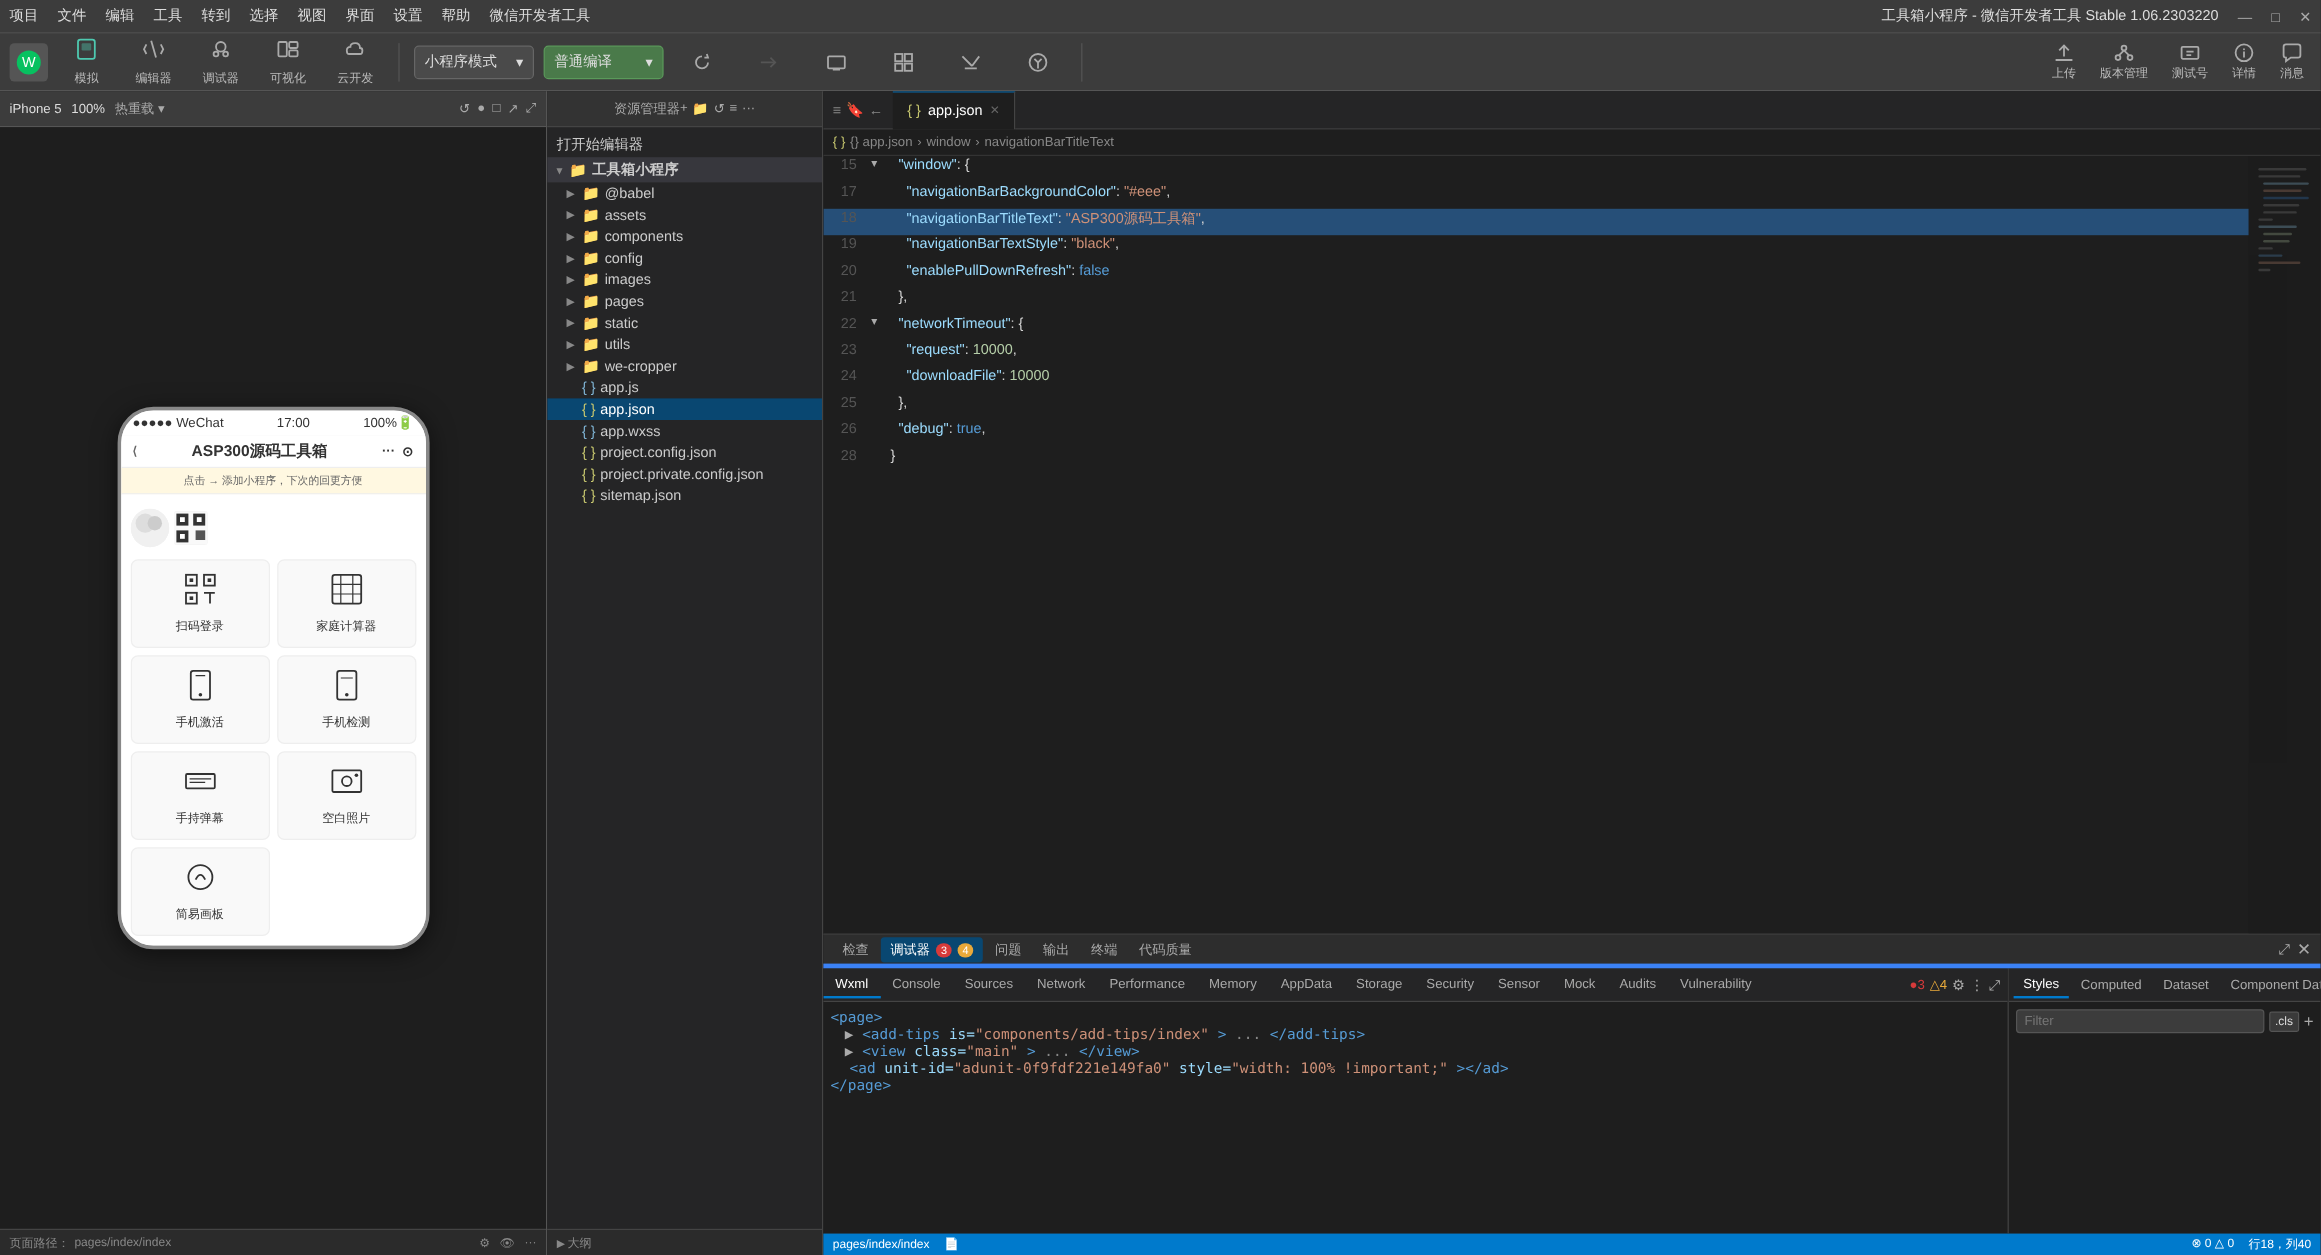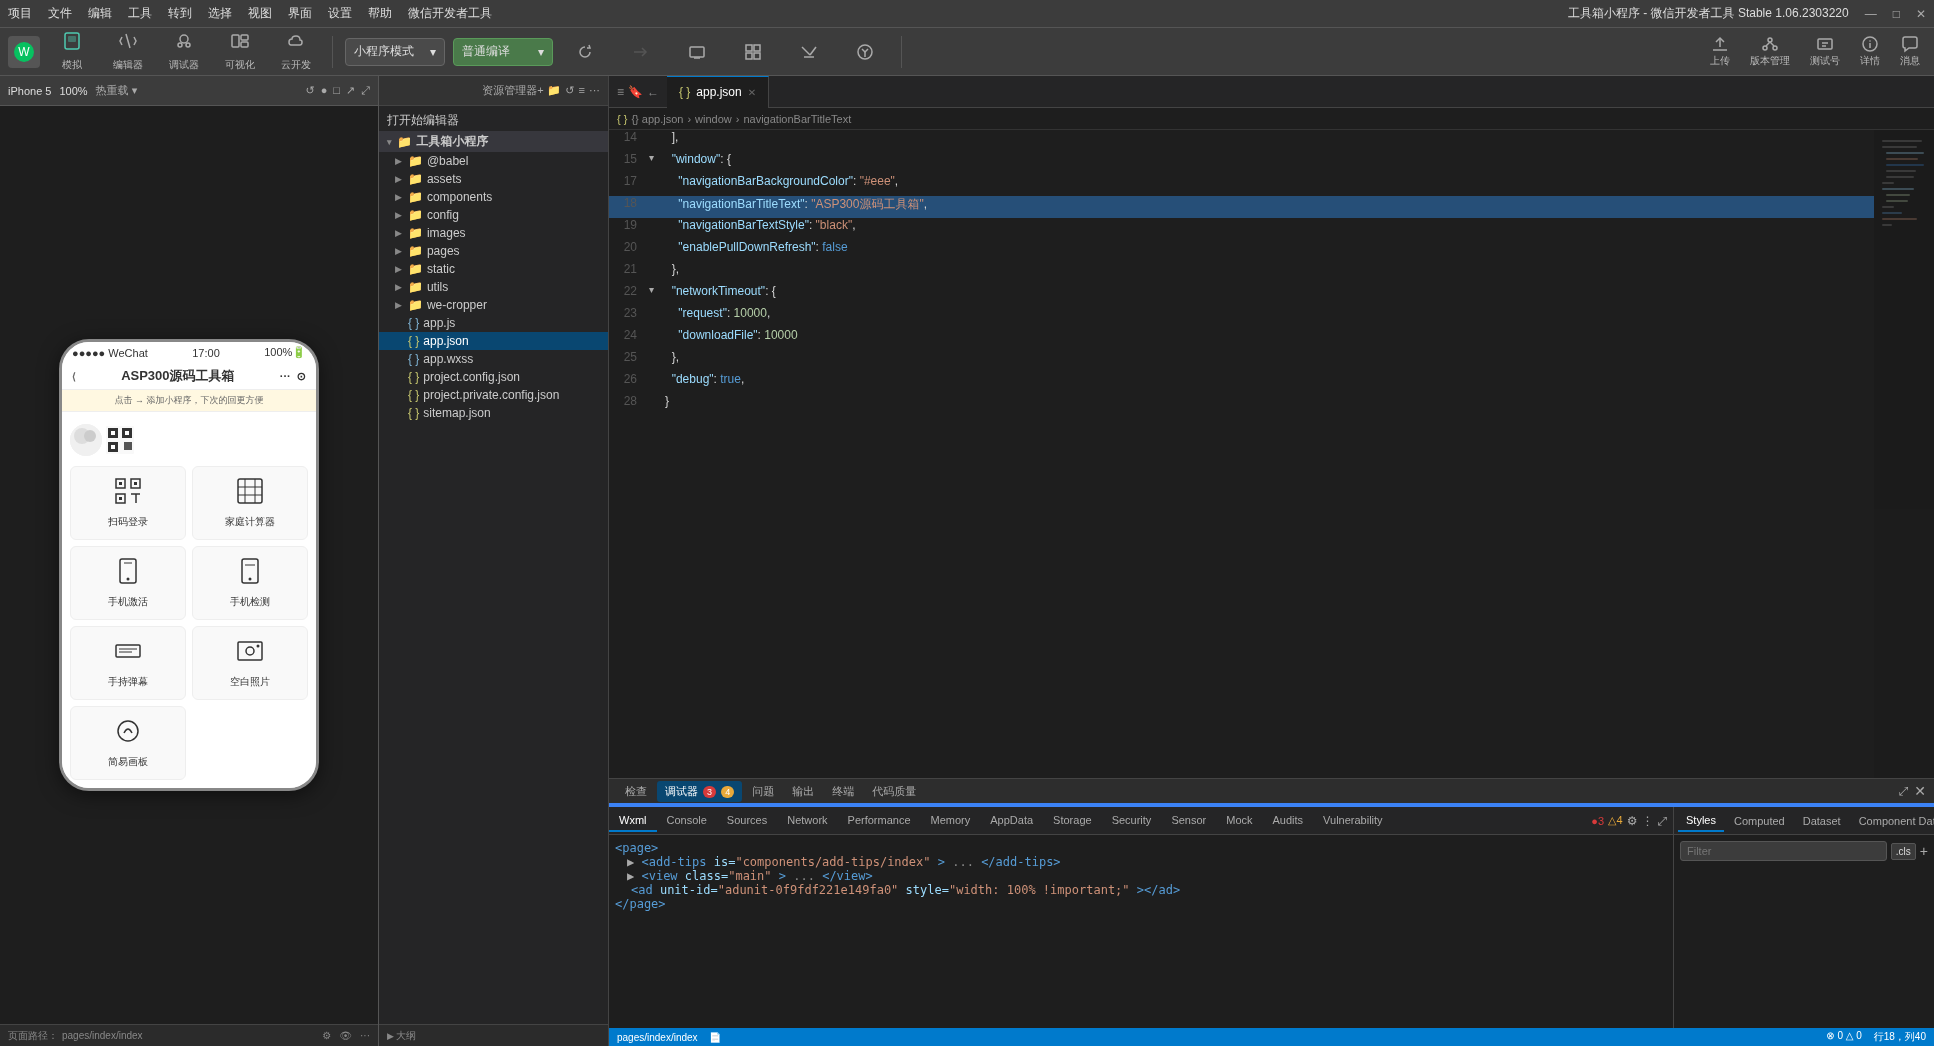--- a/index.html
+++ b/index.html
@@ -31,37 +31,37 @@
     }
     .compile-btn { background: #4a7a4a; border: 1px solid #5a9a5a; }
     .right-toolbar { margin-left: auto; display: flex; align-items: center; gap: 8px; }
     .right-btn { display: flex; flex-direction: column; align-items: center; justify-content: center; padding: 4px 6px; cursor: pointer; gap: 1px; }
     .right-btn .label { font-size: 10px; color: #bbb; }
 
     
     .main-layout { display: flex; height: calc(1046px - 28px - 48px); }
 
     
-    .left-panel { width: 379px; background: #2b2b2b; border-right: 1px solid #555; display: flex; flex-direction: column; }
+    .left-panel { width: 456px; background: #2b2b2b; border-right: 1px solid #555; display: flex; flex-direction: column; }
     .left-panel-toolbar { display: flex; align-items: center; height: 30px; background: #3c3c3c; border-bottom: 1px solid #555; padding: 0 8px; gap: 8px; font-size: 11px; color: #aaa; }
     .simulator-container { flex: 1; display: flex; align-items: center; justify-content: center; background: #1e1e1e; padding: 10px; }
     .phone-frame { width: 260px; background: #f5f5f5; border-radius: 30px; border: 3px solid #888; overflow: hidden; box-shadow: 0 4px 20px rgba(0,0,0,0.5); }
     .phone-status-bar { background: #fff; display: flex; align-items: center; justify-content: space-between; padding: 4px 10px; font-size: 11px; color: #333; }
     .phone-title-bar { background: #fff; text-align: center; padding: 6px; font-size: 13px; font-weight: bold; color: #333; border-bottom: 1px solid #eee; display: flex; align-items: center; justify-content: space-between; padding: 4px 10px; }
     .phone-banner { background: #fff; text-align: center; padding: 4px 8px; font-size: 10px; color: #666; border-bottom: 1px solid #eee; }
     .phone-body { background: #fff; padding: 8px; }
     .phone-header-section { display: flex; align-items: center; justify-content: space-between; padding: 4px 0; margin-bottom: 6px; }
     .app-grid { display: grid; grid-template-columns: 1fr 1fr; gap: 6px; }
     .app-item { background: #f9f9f9; border: 1px solid #eee; border-radius: 6px; display: flex; flex-direction: column; align-items: center; justify-content: center; padding: 10px 6px; gap: 4px; }
     .app-icon { font-size: 22px; }
     .app-name { font-size: 10px; color: #333; text-align: center; }
 
     
     .explorer-panel { width: 230px; background: #252526; border-right: 1px solid #444; display: flex; flex-direction: column; }
-    .explorer-toolbar { display: flex; align-items: center; justify-content: flex-end; height: 30px; background: #333; border-bottom: 1px solid #444; padding: 0 8px; font-size: 11px; color: #aaa; }
+    .explorer-toolbar { display: flex; align-items: center; justify-content: center; height: 30px; background: #333; border-bottom: 1px solid #444; padding: 0 8px; font-size: 11px; color: #aaa; }
     .explorer-toolbar-icons { display: flex; gap: 4px; }
     .explorer-toolbar-icons span { cursor: pointer; color: #aaa; }
     .explorer-content { flex: 1; overflow-y: auto; padding: 4px 0; }
     .explorer-item { display: flex; align-items: center; padding: 2px 8px; cursor: pointer; font-size: 12px; color: #ccc; gap: 4px; }
     .explorer-item.active { background: #094771; color: #fff; }
     .explorer-item.selected { background: #37373d; }
     .explorer-item .folder-icon { color: #e8c17c; }
     .explorer-item .file-icon { color: #7fb3d3; }
     .explorer-item .json-icon { color: #c5c56e; }
     .indent-1 { padding-left: 16px; }
@@ -558,25 +558,20 @@
         <span style="color:#c5c56e;">{ }</span>
         <span>{} app.json</span>
         <span>›</span>
         <span>window</span>
         <span>›</span>
         <span>navigationBarTitleText</span>
       </div>
       <div class="editor-with-minimap">
         <div class="editor-main">
 
-          <div class="code-line">
-            <span class="line-number">14</span>
-            <span class="fold-arrow">  </span>
-            <span class="code-content json-brace">  ],</span>
-          </div>
 
           <div class="code-line">
             <span class="line-number">15</span>
             <span class="fold-arrow" style="color:#aaa;">▾</span>
             <span class="code-content"><span class="json-brace">  </span><span class="json-key">"window"</span><span class="json-brace">: {</span></span>
           </div>
 
 
           <div class="code-line">
             <span class="line-number">17</span>

